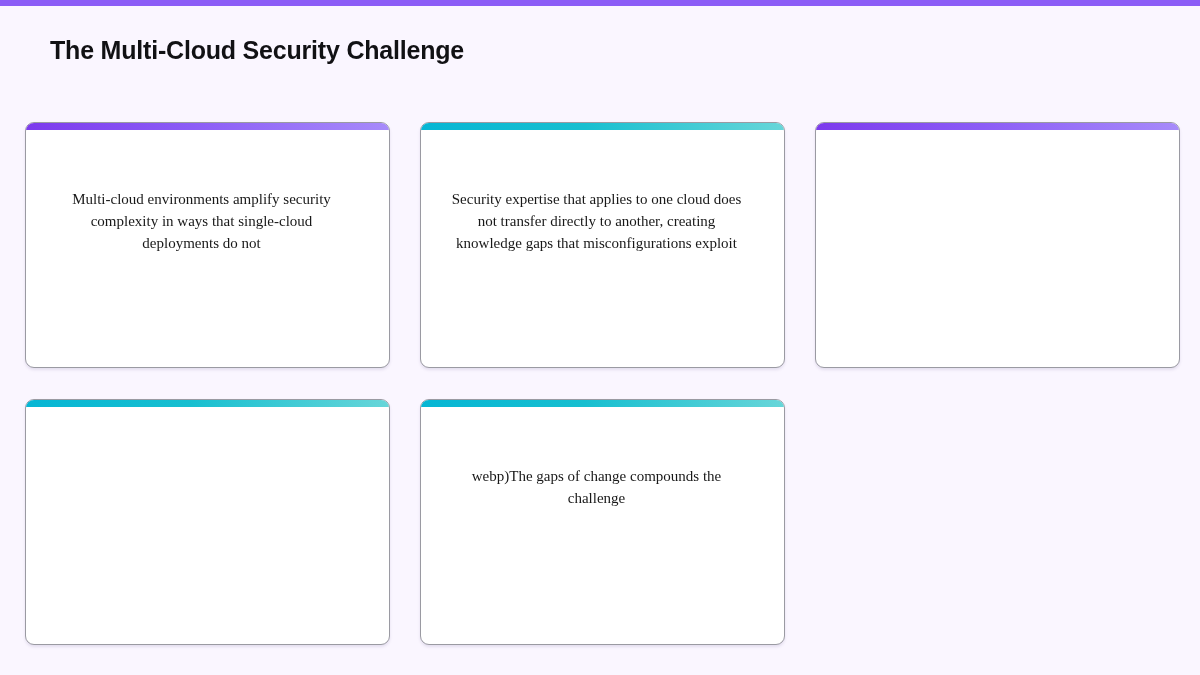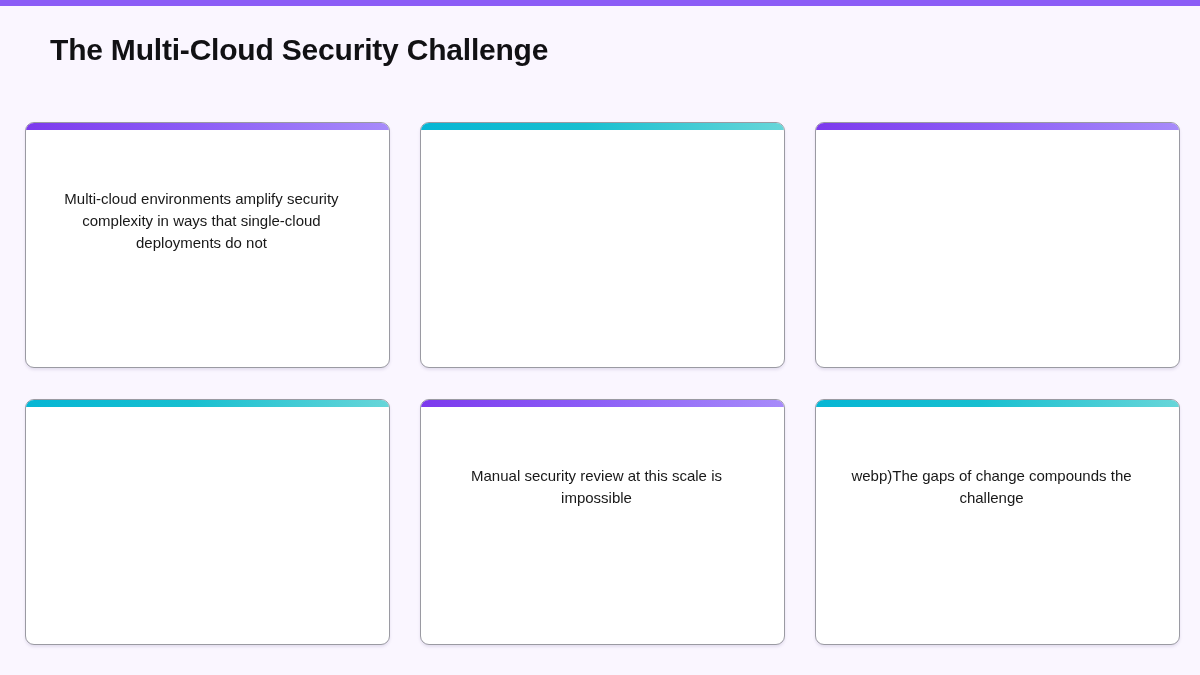--- a/index.html
+++ b/index.html
@@ -25,21 +25,21 @@
     width: 1200px;
     height: 6px;
     background: #8b5cf6;
   }
 
   
   .page-title {
     position: absolute;
     top: 30px;
     left: 50px;
-    font-size: 30px;
+    font-size: 25px;
     font-weight: bold;
     color: #111114;
     letter-spacing: -0.2px;
     line-height: 40px;
     white-space: nowrap;
   }
 
   
   .card-grid {
     position: absolute;
@@ -77,20 +77,21 @@
     background: linear-gradient(90deg, #06b6d4 0%, #17bfd0 45%, #67d6d9 100%);
   }
 
   .card-body {
     position: absolute;
     top: 7px; left: 0;
     width: 100%;
     padding: 58px 34px 0 22px;
     display: flex;
     justify-content: center;
+    font-family: Liberation Serif, serif;
   }
 
   .card-text {
     font-size: 15px;
     line-height: 22px;
     color: #181818;
     text-align: center;
     max-width: 300px;
   }
 </style>
@@ -105,36 +106,33 @@
 
   <div class="card">
     <div class="card-accent accent-purple"></div>
     <div class="card-body">
       <p class="card-text">Multi-cloud environments amplify security complexity in ways that single-cloud deployments do not</p>
     </div>
   </div>
 
   <div class="card">
     <div class="card-accent accent-teal"></div>
+    <div class="card-body">
+      <p class="card-text">Security expertise that applies to one cloud does not transfer directly to another, creating knowledge gaps that misconfigurations exploit</p>
+    </div>
   </div>
 
   <div class="card">
     <div class="card-accent accent-purple"></div>
   </div>
 
   <div class="card">
     <div class="card-accent accent-teal"></div>
   </div>
 
-  <div class="card">
-    <div class="card-accent accent-purple"></div>
-    <div class="card-body">
-      <p class="card-text">Manual security review at this scale is impossible</p>
-    </div>
-  </div>
 
   <div class="card">
     <div class="card-accent accent-teal"></div>
     <div class="card-body">
       <p class="card-text">webp)The gaps of change compounds the challenge</p>
     </div>
   </div>
 
 </div>
 

